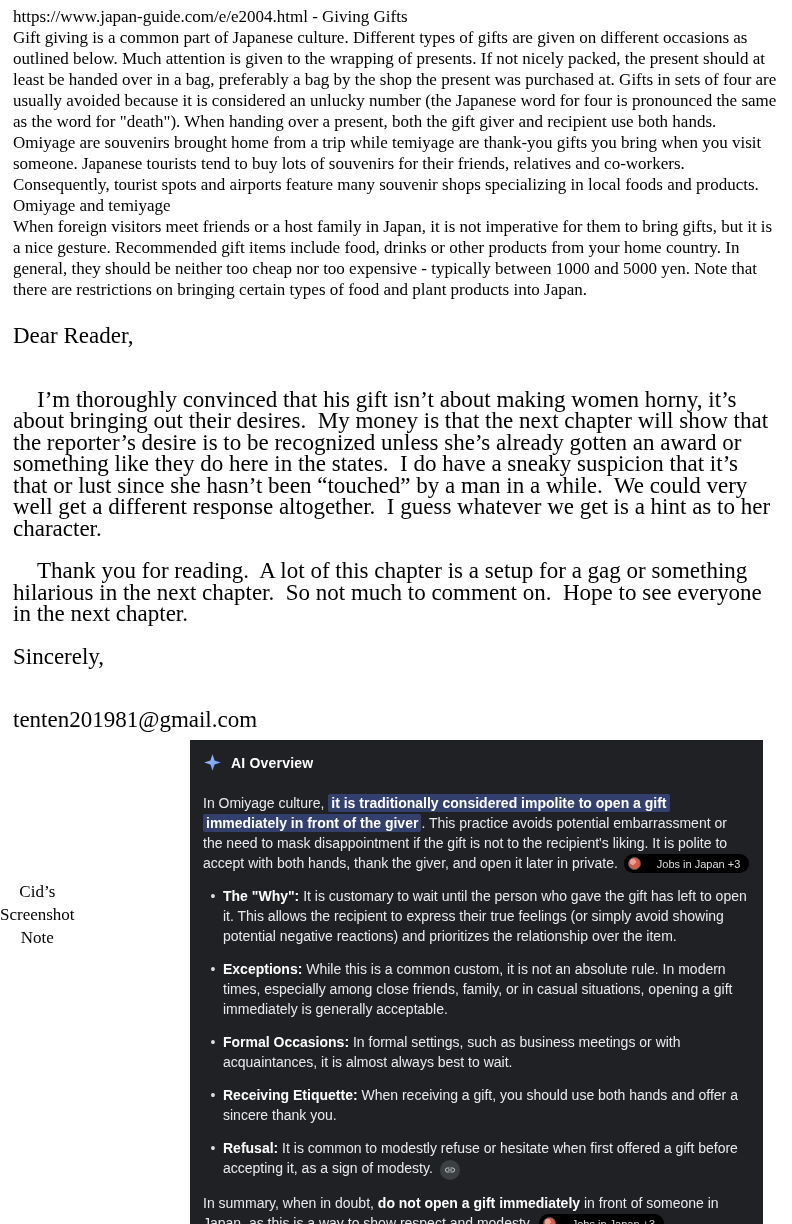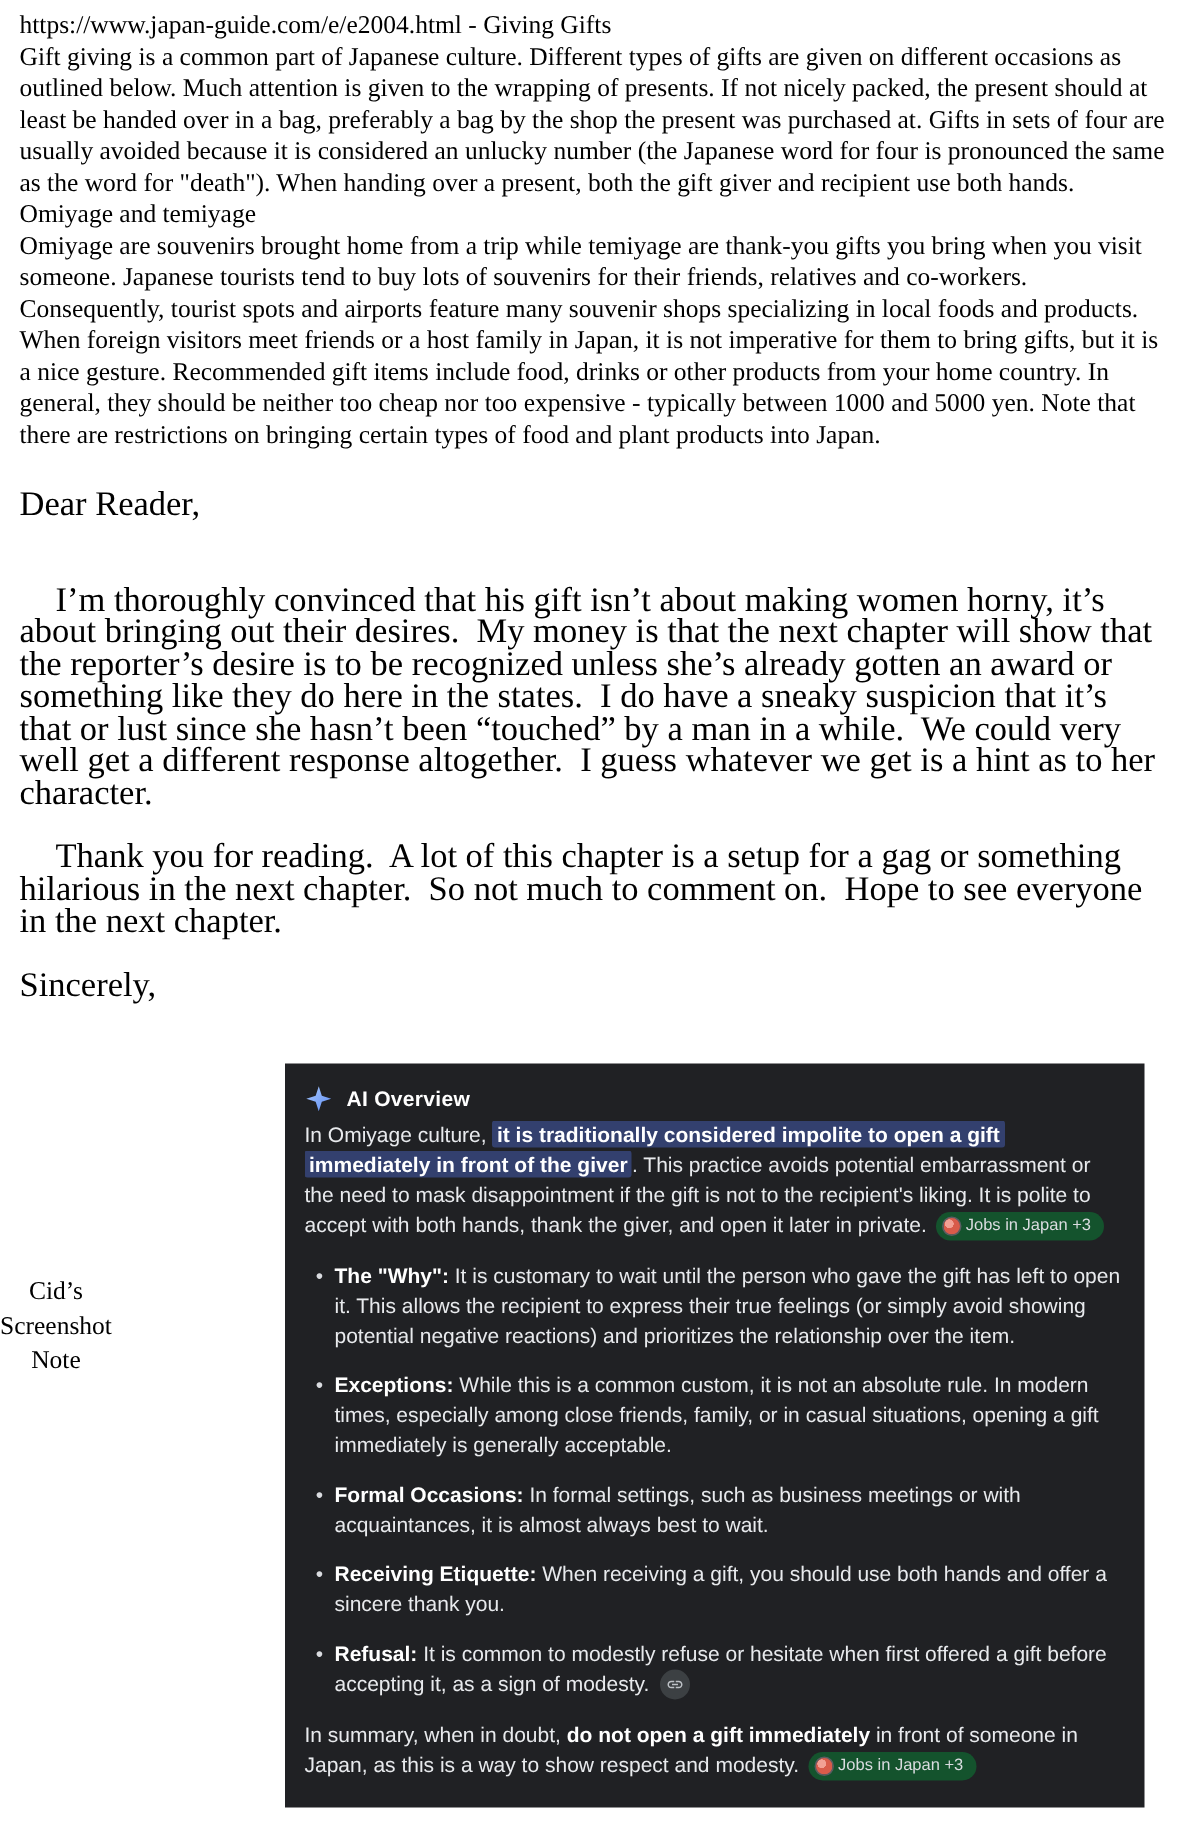--- a/index.html
+++ b/index.html
@@ -16,58 +16,59 @@
 
   
   .bottom{display:flex;margin-top:9px;}
   .note-col{width:190px;flex:0 0 190px;display:flex;justify-content:flex-start;}
   .note{margin-top:140px;text-align:center;font-size:17px;line-height:23px;white-space:pre-line;}
 
   
   .panel{width:573px;flex:0 0 573px;min-height:496px;background:#202124;color:#e8eaed;
          font-family:"Liberation Sans","DejaVu Sans",sans-serif;font-size:14px;line-height:20px;
          padding:13px 13px 14px 13px;box-sizing:border-box;}
-  .panel-header{display:flex;align-items:center;gap:9px;margin-bottom:4px;}
+  .panel-header{display:flex;align-items:center;gap:9px;margin-bottom:20px;}
   .panel-header .title{font-weight:700;color:#fff;font-size:14px;letter-spacing:.2px;}
   .sparkle{width:19px;height:19px;display:block;}
   .panel p{margin:0 0 13px 0;}
   .hl{background:#33406e;color:#fff;font-weight:700;padding:1px 3px;border-radius:2px;
       -webkit-box-decoration-break:clone;box-decoration-break:clone;}
   .b{font-weight:700;color:#fff;}
   .bullets{margin:0 0 2px 0;}
   .bullet{display:flex;margin:0 0 13px 0;}
   .bullet .dot{flex:0 0 20px;text-align:center;color:#dadce0;}
   .bullet .btxt{flex:1;}
-  .chip{display:inline-flex;align-items:center;gap:3px;background:#14532d;border-radius:10px;
+  .chip{display:inline-flex;align-items:center;gap:16px;background:#000000;border-radius:10px;
         height:19px;padding:0 9px 0 4px;margin-left:6px;vertical-align:middle;cursor:pointer;}
   .chip .fav{width:13px;height:13px;border-radius:50%;background:radial-gradient(circle at 35% 35%, #f2a094 0 28%, #d95b4a 30% 100%);
         border:1px solid #5a5d62;box-sizing:border-box;}
   .chip .chip-label{font-size:11px;color:#dadce0;white-space:nowrap;}
   .link-chip{display:inline-flex;align-items:center;justify-content:center;width:20px;height:20px;
         border-radius:50%;background:#3c4043;margin-left:7px;vertical-align:middle;cursor:pointer;}
   .link-chip svg{width:12px;height:12px;fill:#bdc1c6;}
   .summary{margin-bottom:0 !important;}
 </style>
 </head>
 <body>
 
 <div class="doc">
   <p>https://www.japan-guide.com/e/e2004.html - Giving Gifts</p>
   <p>Gift giving is a common part of Japanese culture. Different types of gifts are given on different occasions as outlined below. Much attention is given to the wrapping of presents. If not nicely packed, the present should at least be handed over in a bag, preferably a bag by the shop the present was purchased at. Gifts in sets of four are usually avoided because it is considered an unlucky number (the Japanese word for four is pronounced the same as the word for "death"). When handing over a present, both the gift giver and recipient use both hands.</p>
+  <p>Omiyage are souvenirs brought home from a trip while temiyage are thank-you gifts you bring when you visit someone. Japanese tourists tend to buy lots of souvenirs for their friends, relatives and co-workers. Consequently, tourist spots and airports feature many souvenir shops specializing in local foods and products.</p>
   <p>Omiyage and temiyage</p>
-  <p>Omiyage are souvenirs brought home from a trip while temiyage are thank-you gifts you bring when you visit someone. Japanese tourists tend to buy lots of souvenirs for their friends, relatives and co-workers. Consequently, tourist spots and airports feature many souvenir shops specializing in local foods and products.</p>
   <p>When foreign visitors meet friends or a host family in Japan, it is not imperative for them to bring gifts, but it is a nice gesture. Recommended gift items include food, drinks or other products from your home country. In general, they should be neither too cheap nor too expensive - typically between 1000 and 5000 yen. Note that there are restrictions on bringing certain types of food and plant products into Japan.</p>
 </div>
 
 <div class="letter">
   <p class="closing">Dear Reader,</p>
   <p class="indent">I’m thoroughly convinced that his gift isn’t about making women horny, it’s about bringing out their desires.  My money is that the next chapter will show that the reporter’s desire is to be recognized unless she’s already gotten an award or something like they do here in the states.  I do have a sneaky suspicion that it’s that or lust since she hasn’t been “touched” by a man in a while.  We could very well get a different response altogether.  I guess whatever we get is a hint as to her character.</p>
   <p class="indent">Thank you for reading.  A lot of this chapter is a setup for a gag or something hilarious in the next chapter.  So not much to comment on.  Hope to see everyone in the next chapter.</p>
   <p class="closing">Sincerely,</p>
   <div class="sig-block">
+    <p>tenten201981@gmail.com</p>
   </div>
 </div>
 
 <div class="bottom">
   <div class="note-col">
     <div class="note">Cid’s
 Screenshot
 Note</div>
   </div>
 

